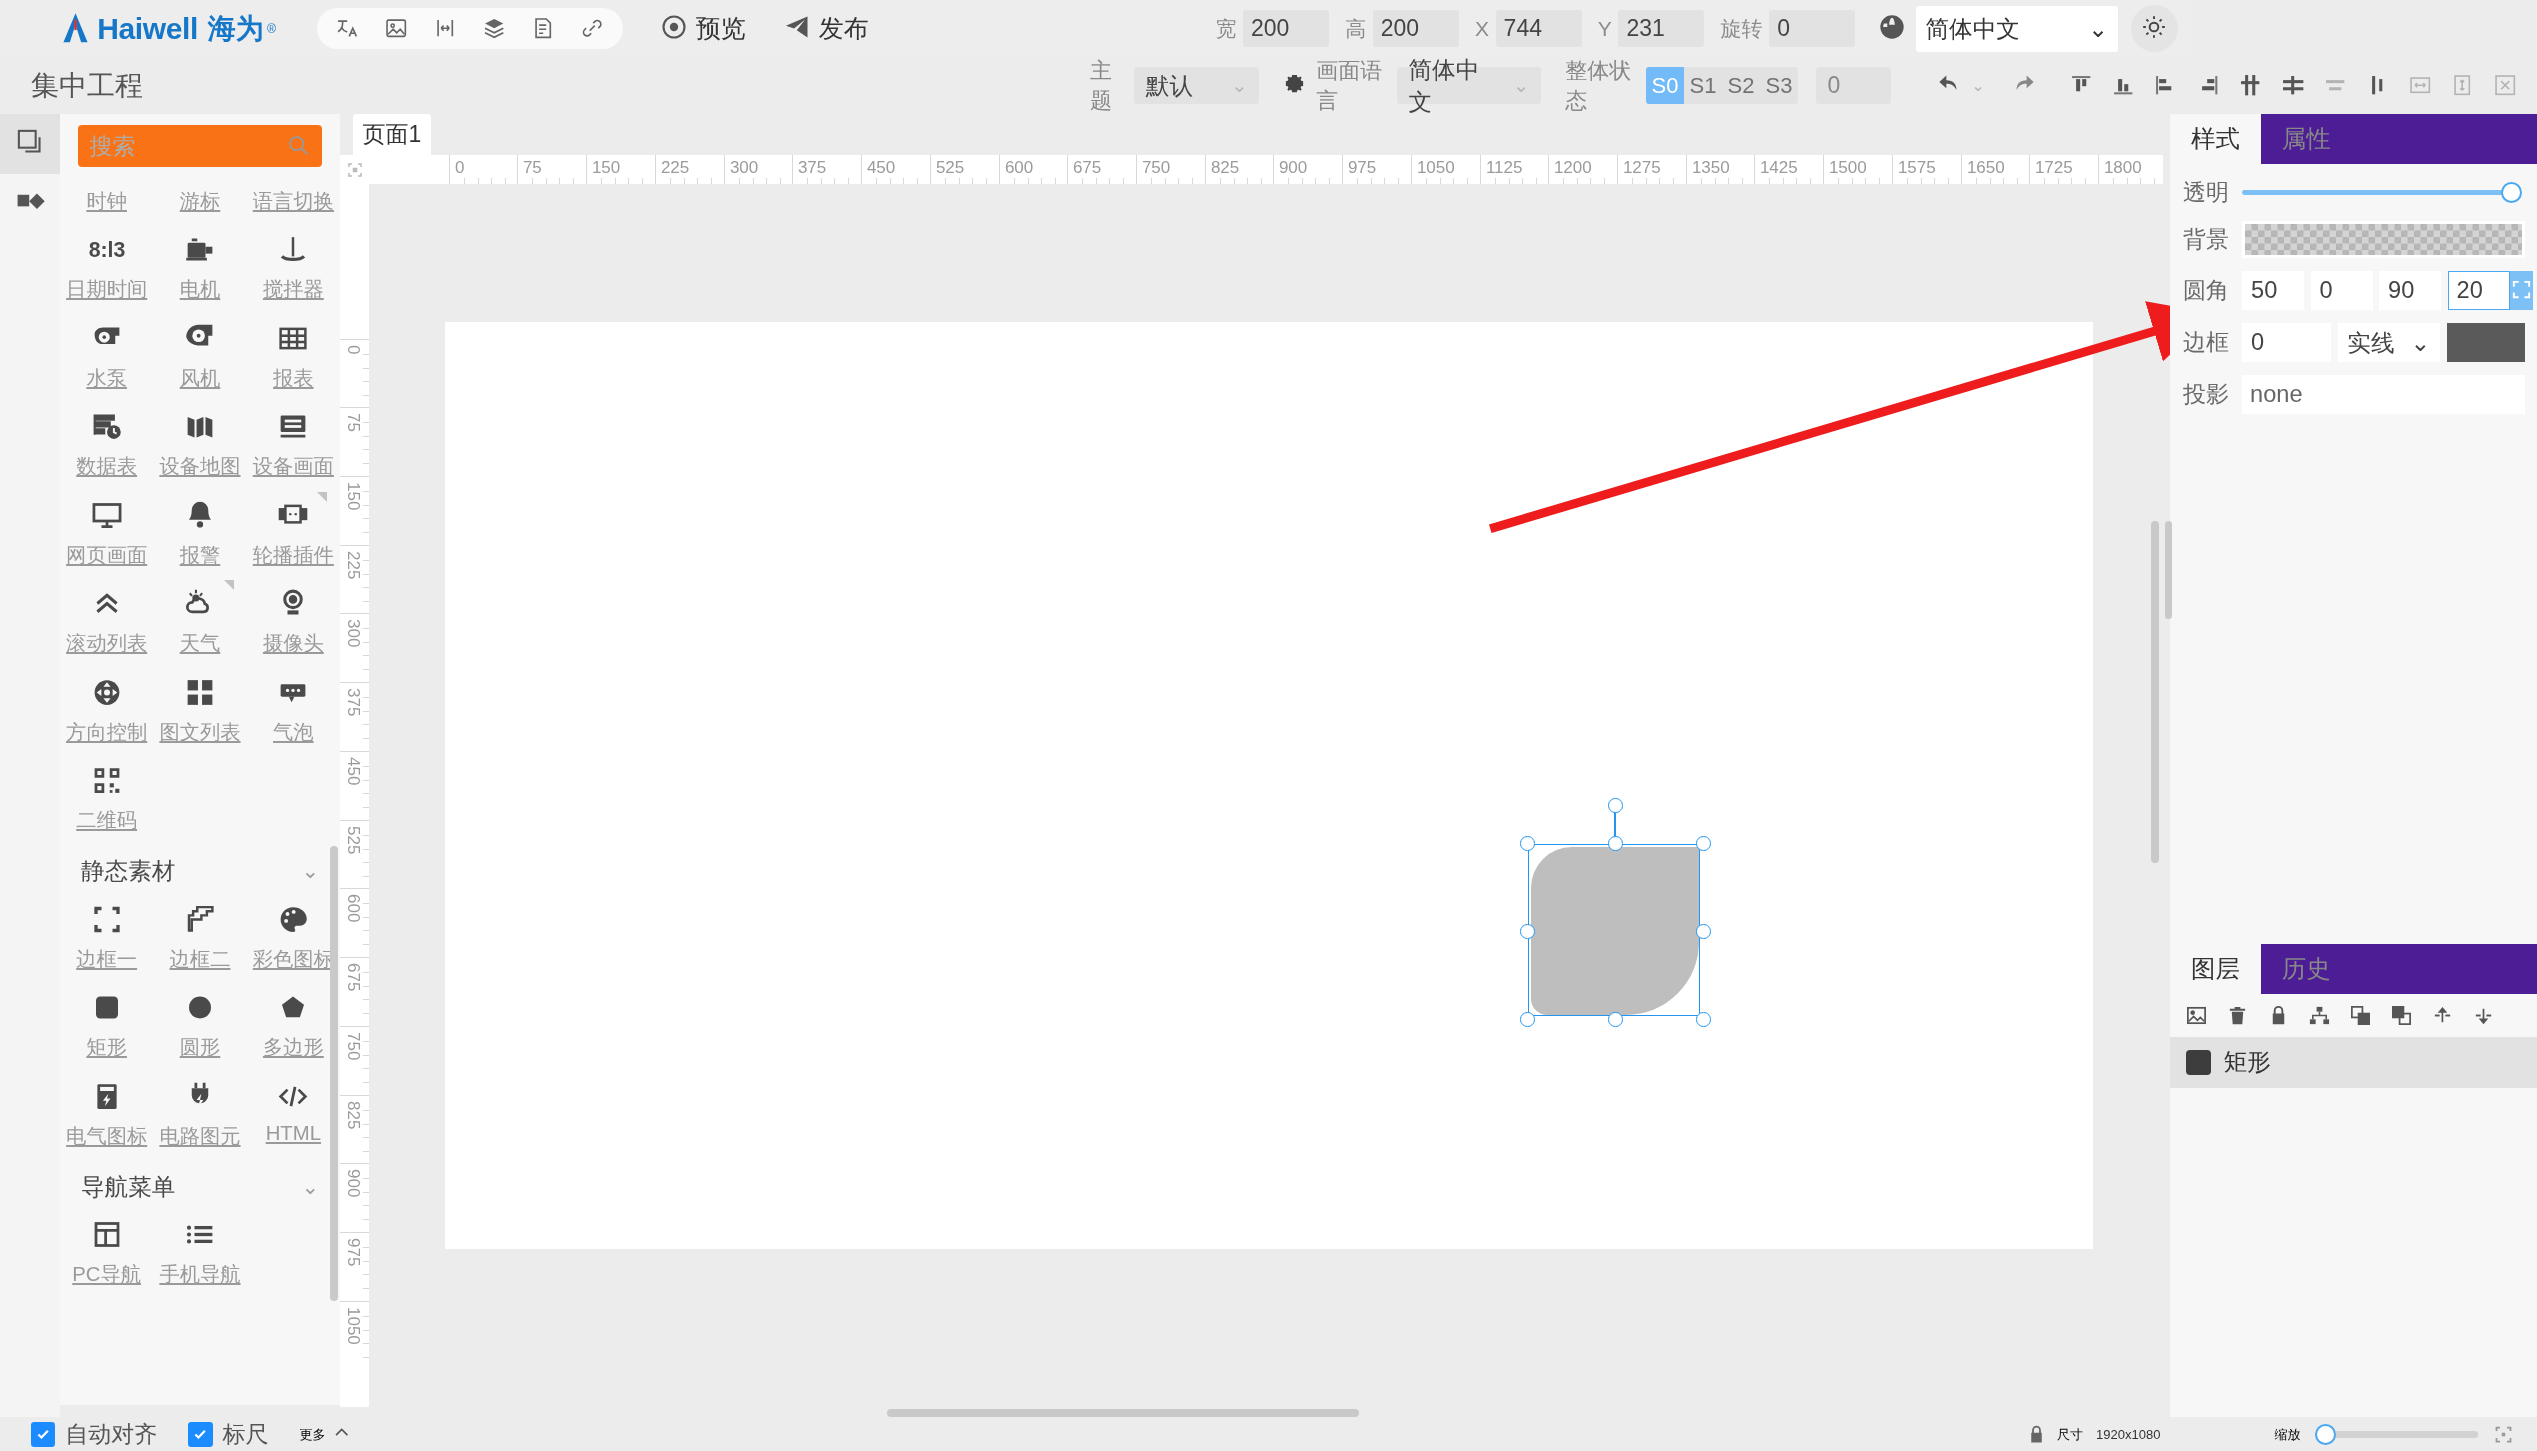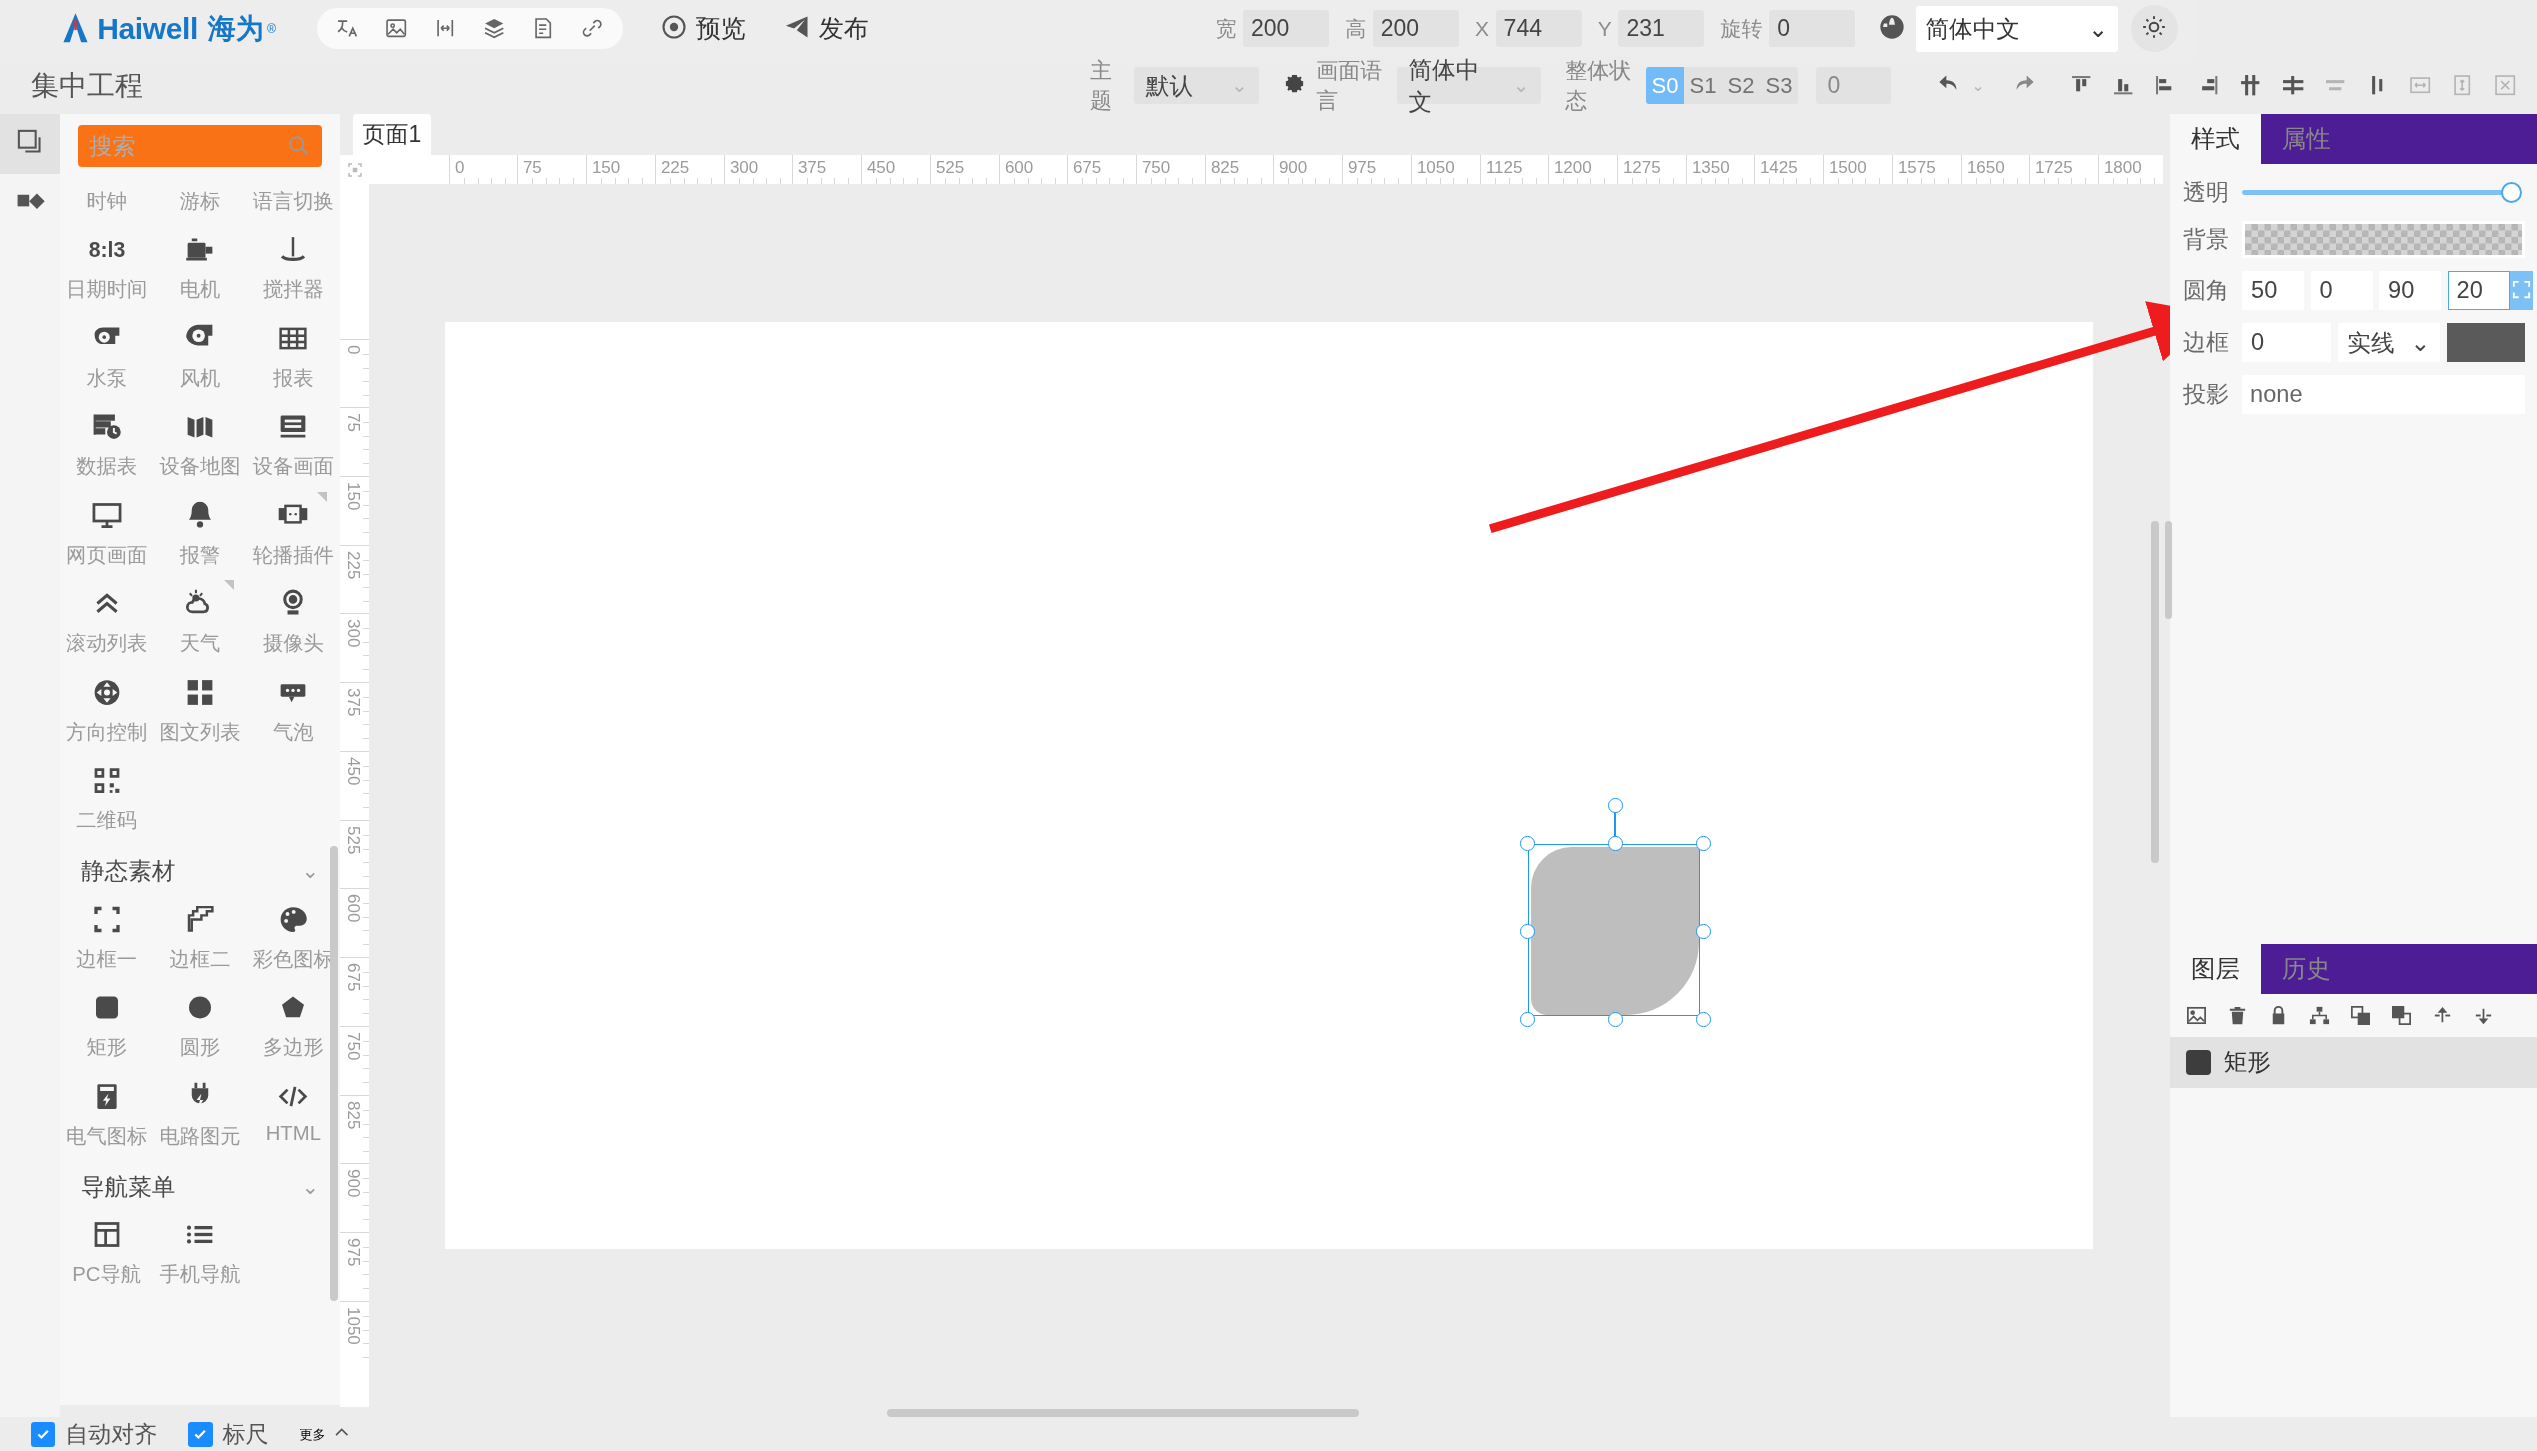--- a/index.html
+++ b/index.html
@@ -99,21 +99,21 @@
     font-family: "Liberation Sans", sans-serif;
   }
   .search-box input::placeholder { color: #adadad; }
 
   .grid { display: grid; grid-template-columns: repeat(3, 1fr); }
   .cell {
     display: flex; flex-direction: column; align-items: center; justify-content: flex-start;
     padding: 6.5px 0 8.1px 0; cursor: pointer; position: relative;
   }
   .cell .gi { height: 41px; display: flex; align-items: center; justify-content: center; }
-  .cell .cl { font-size: 20.3px; color: #9a9a9a; margin-top: 4.9px; white-space: nowrap; }
+  .cell .cl { font-size: 20.3px; color: #9a9a9a; margin-top: 4.9px; white-space: nowrap; text-decoration: underline; }
   .cell .corner { position: absolute; right: 13px; top: 3.3px; width: 0; height: 0;
      border-top: 10.6px solid #c3c3c3; border-left: 10.6px solid transparent; }
 
   .sect-head {
     display: flex; align-items: center; justify-content: space-between;
     padding: 13px 21px 4.9px 21px;
   }
   .sect-head .st { font-size: 23.6px; color: #4a4a4a; }
   .sect-head .sc { color: #9d9d9d; font-size: 21px; }
 
@@ -1296,14 +1296,33 @@
   </div>
   <div class="bb-more">
     <span class="bl">更多</span>
     <span>
       <svg width="19.5" height="19.5" viewBox="0 0 24 24" fill="none" stroke="#555" stroke-width="2">
           <path d="M5 15l7-7 7 7"></path>
         </svg>
     </span>
   </div>
 
+  <div class="bb-right">
+    <span style="display:flex;margin-right:9.8px">
+      <svg width="21" height="21" viewBox="0 0 24 24" fill="#666">
+          <path d="M7 10V7a5 5 0 0110 0v3h1v11H6V10zm2 0h6V7a3 3 0 00-6 0z"></path>
+        </svg>
+    </span>
+    <span class="bl">尺寸</span>
+    <span class="bl" style="margin-left:13px;color:#333">1920x1080</span>
+    <span class="bl" style="margin-left:114px">缩放</span>
+    <div class="zoom-track">
+      <div class="zoom-knob"></div>
+    </div>
+    <span style="display:flex;margin-right:24.4px">
+      <svg width="21" height="21" viewBox="0 0 24 24" fill="none" stroke="#999" stroke-width="2">
+          <path d="M4 8V4h4M16 4h4v4M20 16v4h-4M8 20H4v-4"></path>
+          <rect x="10" y="10" width="4" height="4" fill="#999" stroke="none"></rect>
+        </svg>
+    </span>
+  </div>
 </div>
 
 
 </body></html>

